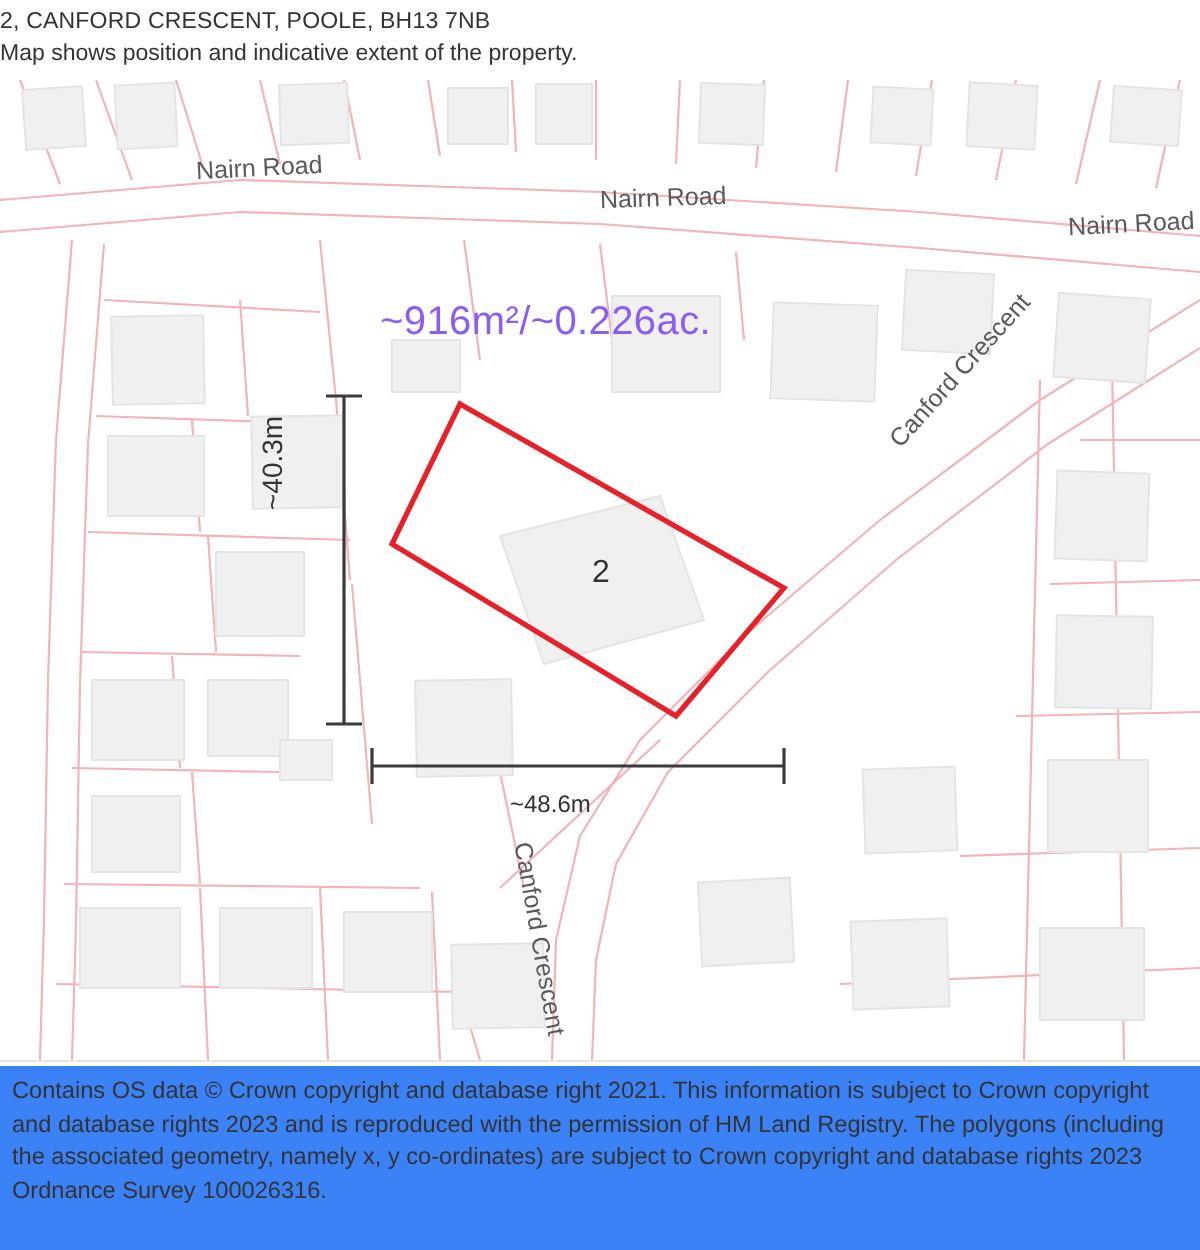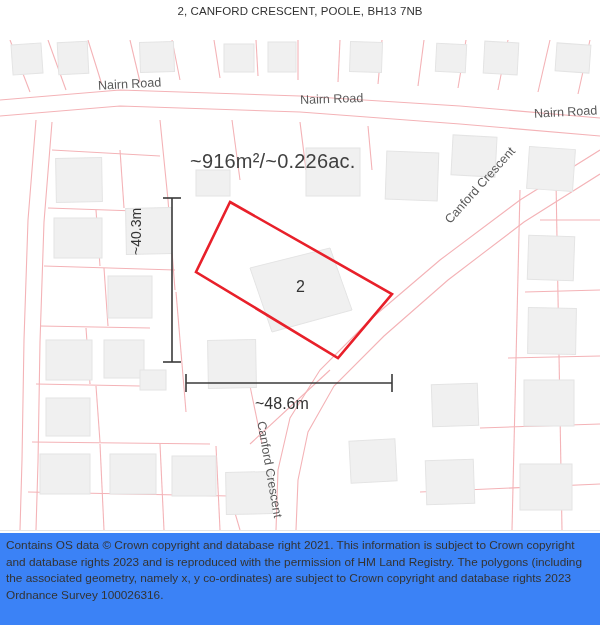--- a/index.html
+++ b/index.html
@@ -20,21 +20,21 @@
     height: 625px;
     position: relative;
   }
   
   .header {
     position: absolute;
     top: 0;
     left: 0;
     width: 600px;
     height: 40px;
-    text-align: center;
+    text-align: left;
     background: #ffffff;
     z-index: 5;
   }
   .header .title {
     font-size: 11.5px;
     color: #333333;
     margin-top: 5px;
     letter-spacing: 0.1px;
   }
   .header .subtitle {
@@ -60,35 +60,35 @@
     position: absolute;
     font-family: "Liberation Sans", sans-serif;
     color: #5a5a5a;
     white-space: nowrap;
   }
   .area-label {
     position: absolute;
     left: 190px;
     top: 110px;
     font-size: 20px;
-    color: #404040;
+    color: #8b5cf6;
     letter-spacing: 0.2px;
   }
   .plot-number {
     position: absolute;
     left: 296px;
     top: 238px;
     font-size: 16px;
     color: #333333;
   }
   .dim-width {
     position: absolute;
     left: 255px;
     top: 355px;
-    font-size: 16px;
+    font-size: 12px;
     color: #333333;
   }
   .dim-height {
     position: absolute;
     left: 128px;
     top: 215px;
     font-size: 14px;
     color: #333333;
     transform: rotate(-90deg);
     transform-origin: left top;
@@ -151,20 +151,21 @@
     background: #e6e6e6;
   }
 </style>
 </head>
 <body>
 
 <div class="page">
 
   <div class="header">
     <div class="title">2, CANFORD CRESCENT, POOLE, BH13 7NB</div>
+    <div class="subtitle">Map shows position and indicative extent of the property.</div>
   </div>
 
   <div class="map">
     <svg width="600" height="490" viewBox="0 0 600 490" xmlns="http://www.w3.org/2000/svg">
 
       <rect x="0" y="0" width="600" height="490" fill="#ffffff"></rect>
 
       <g stroke="#f4b3b7" stroke-width="1.1" fill="none">
 
         <path d="M 10 0 L 30 52"></path>

